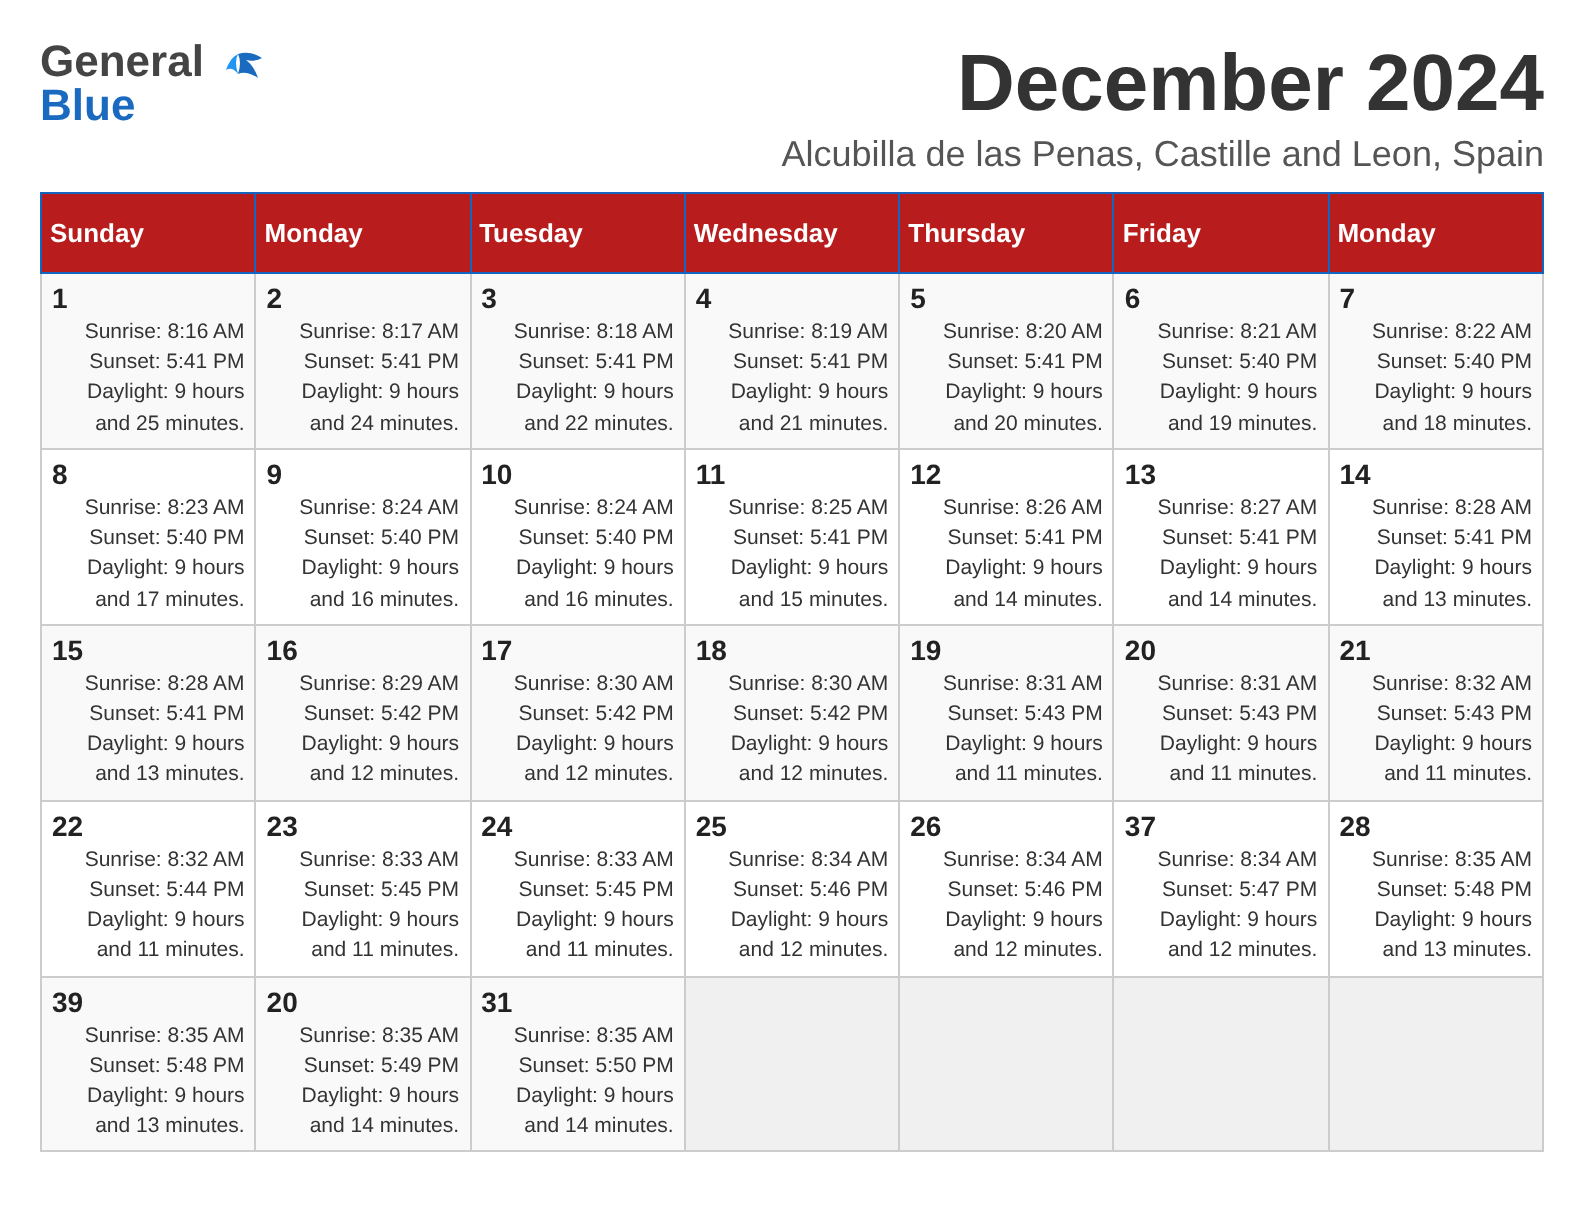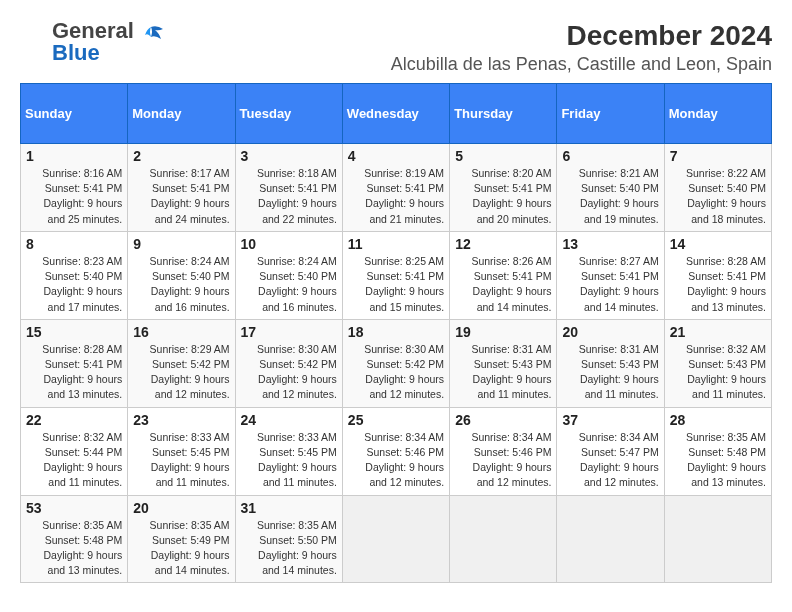--- a/index.html
+++ b/index.html
@@ -13,39 +13,39 @@
     .header-area {
       display: flex;
       justify-content: space-between;
       align-items: flex-start;
       margin-bottom: 4px;
     }
     .title-area {
       text-align: right;
     }
     .month-title {
-      font-size: 28px;
+      font-size: 40px;
       font-weight: bold;
       color: #333;
     }
     .location-title {
       font-size: 18px;
       color: #555;
       margin-top: 2px;
     }
     .calendar {
       width: 100%;
       border-collapse: collapse;
       margin-top: 8px;
       font-size: 11px;
     }
     .calendar thead th {
-      background: #3b82f6;
+      background: #b91c1c;
       color: #fff;
-      padding: 22px 4px;
+      padding: 12px 4px;
       font-size: 13px;
       font-weight: bold;
       text-align: left;
       border: 1px solid #1565c0;
     }
     .calendar tbody td {
       border: 1px solid #ccc;
       vertical-align: top;
       padding: 4px 5px;
       width: 107px;
@@ -70,21 +70,20 @@
       font-size: 10.5px;
       line-height: 1.45;
       text-align: right;
     }
     .empty-cell {
       background: #f0f0f0 !important;
     }
     .logo-wrapper {
       display: flex;
       align-items: center;
-      margin-left: 32px;
     }
     .logo-name {
       display: flex;
       flex-direction: column;
       font-size: 22px;
       font-weight: bold;
       line-height: 1;
     }
     .logo-general { color: #444; }
     .logo-blue { color: #1a6abf; }
@@ -244,21 +243,21 @@
           <span class="day-num">37</span>
 <div class="day-info">Sunrise: 8:34 AM<br>Sunset: 5:47 PM<br>Daylight: 9 hours and 12 minutes.</div>
         </td>
         <td>
           <span class="day-num">28</span>
 <div class="day-info">Sunrise: 8:35 AM<br>Sunset: 5:48 PM<br>Daylight: 9 hours and 13 minutes.</div>
         </td>
       </tr>
       <tr>
         <td>
-          <span class="day-num">53</span>
+          <span class="day-num">39</span>
 <div class="day-info">Sunrise: 8:35 AM<br>Sunset: 5:48 PM<br>Daylight: 9 hours and 13 minutes.</div>
         </td>
         <td>
           <span class="day-num">20</span>
 <div class="day-info">Sunrise: 8:35 AM<br>Sunset: 5:49 PM<br>Daylight: 9 hours and 14 minutes.</div>
         </td>
         <td>
           <span class="day-num">31</span>
 <div class="day-info">Sunrise: 8:35 AM<br>Sunset: 5:50 PM<br>Daylight: 9 hours and 14 minutes.</div>
         </td>

